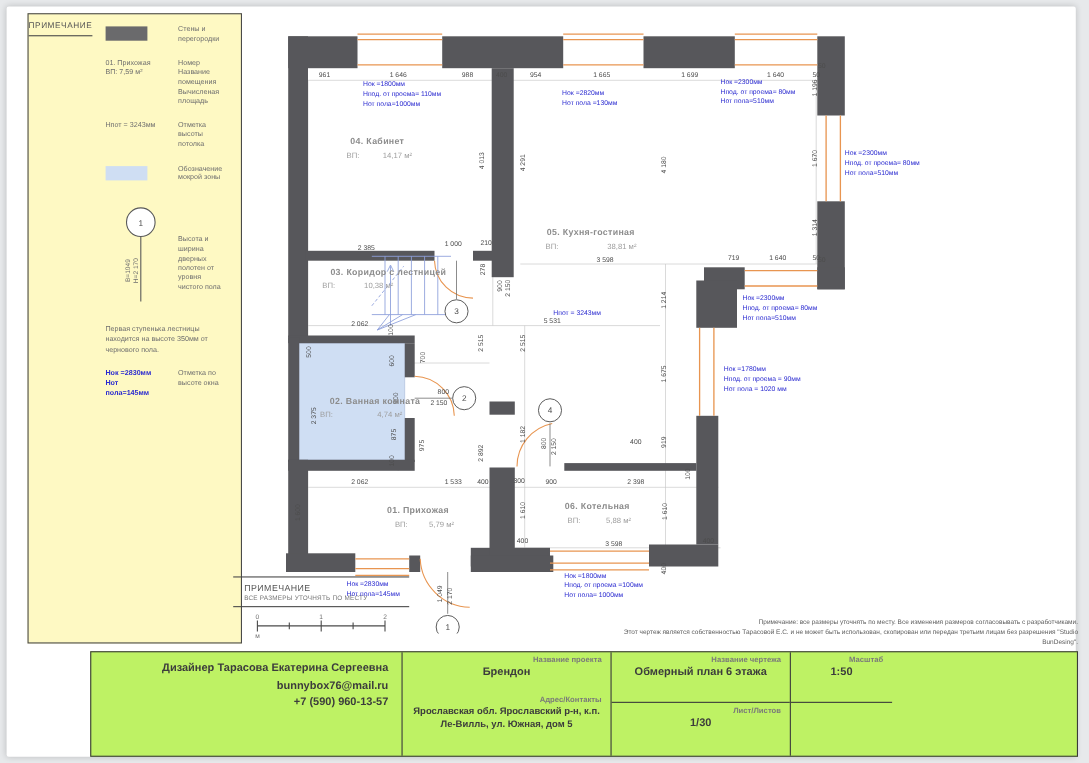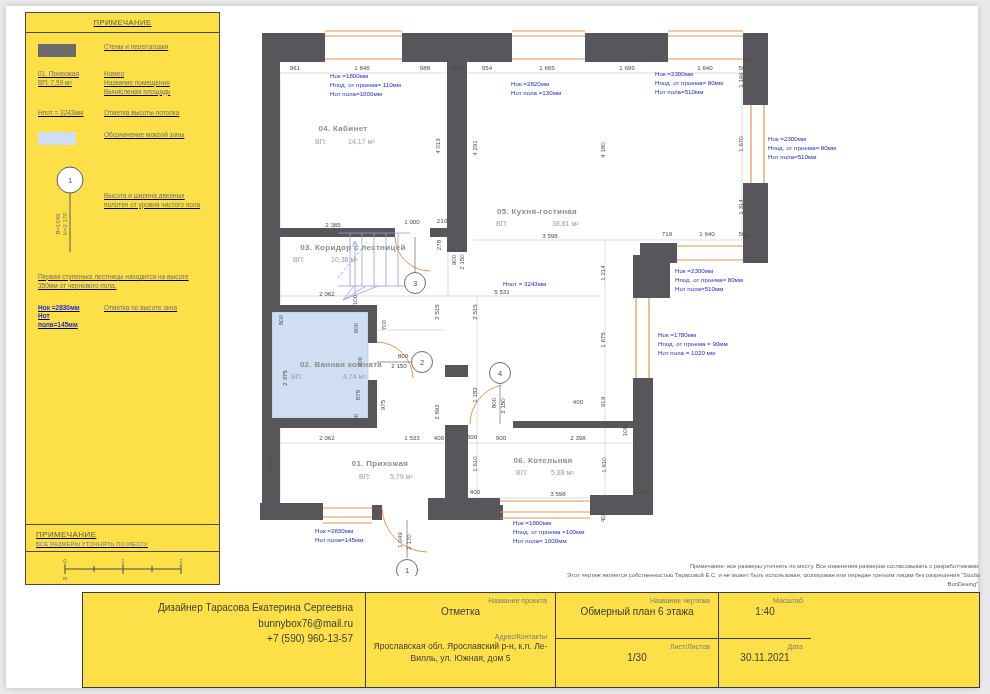--- a/index.html
+++ b/index.html
@@ -9,21 +9,21 @@
     font-family:"Liberation Sans", sans-serif;
     -webkit-font-smoothing:antialiased;
   }
   .sheet{
     position:absolute;left:6px;top:6px;width:972px;height:682px;
     background:#ffffff;box-shadow:0 0 6px rgba(0,0,0,.18);border-radius:2px;
   }
   
   .legend-box{
     position:absolute;left:19px;top:6px;width:193px;height:571px;
-    border:1px solid #4a4a4a;background:#fde047;display:flex;flex-direction:column;text-decoration:underline;
+    border:1px solid #4a4a4a;background:#fef9c3;display:flex;flex-direction:row;
   }
   .legend-header{
     height:19px;border-bottom:1px solid #4a4a4a;display:flex;align-items:center;justify-content:center;
     font-size:7.5px;color:#555;letter-spacing:.5px;
   }
   .legend-items{padding:10px 10px 0 12px;display:flex;flex-direction:column;gap:13px;}
   .lrow{display:flex;align-items:flex-start;gap:14px;font-size:6.5px;color:#6f6f6f;line-height:1.35;}
   .lrow .lkey{width:52px;flex:0 0 52px;}
   .lrow .lval{flex:1;}
   .swatch-wall{width:38px;height:13px;background:#6a6a6c;margin-top:1px;}
@@ -45,21 +45,21 @@
   .t-num{font-size:7.5px;fill:#4a4a4a;}
   .t-leg{font-size:6px;fill:#6f6f6f;}
   
   .disclaimer{
     position:absolute;left:534px;top:556px;width:440px;text-align:right;
     font-size:5.9px;color:#5d5d5d;line-height:1.55;
   }
   
   .title-block{
     position:absolute;left:76px;top:586px;width:896px;height:94px;
-    border:1px solid #3a3a3a;display:flex;font-size:10px;color:#3c3c3c;background:#fde047;
+    border:1px solid #3a3a3a;display:flex;font-size:10px;color:#3c3c3c;background:#bef264;font-weight:bold;
   }
   .tb-col{border-right:1px solid #3a3a3a;display:flex;flex-direction:column;box-sizing:border-box;}
   .tb-col:last-child{border-right:none;}
   .tb-label{font-size:7px;color:#7a7a7a;text-align:right;padding:4px 8px 0 8px;}
   .tb-value{text-align:center;padding:2px 8px;}
   .tb-cell-top{height:46px;border-bottom:1px solid #3a3a3a;box-sizing:border-box;}
   .tb-cell-bot{flex:1;}
   .tb-designer{width:283px;align-items:flex-end;justify-content:flex-start;padding:7px 12px;line-height:1.55;text-align:right;}
   .tb-project{width:190px;}
   .tb-project .tb-value{font-size:10px;}
@@ -388,38 +388,34 @@
   </div>
 
   <div class="title-block">
     <div class="tb-col tb-designer">
       <div>Дизайнер Тарасова Екатерина Сергеевна</div>
       <div>bunnybox76@mail.ru</div>
       <div>+7 (590) 960-13-57</div>
     </div>
     <div class="tb-col tb-project">
       <div class="tb-label">Название проекта</div>
-      <div class="tb-value">Отметка</div>
+      <div class="tb-value">Брендон</div>
       <div class="tb-label" style="margin-top:10px;">Адрес/Контакты</div>
       <div class="tb-addr">Ярославская обл. Ярославский р-н, к.п. Ле-Вилль, ул. Южная, дом 5</div>
     </div>
     <div class="tb-col tb-drawing">
       <div class="tb-cell-top">
         <div class="tb-label">Название чертежа</div>
         <div class="tb-value">Обмерный план 6 этажа</div>
       </div>
       <div class="tb-cell-bot">
         <div class="tb-label">Лист/Листов</div>
         <div class="tb-value">1/30</div>
       </div>
     </div>
     <div class="tb-col tb-scale">
       <div class="tb-cell-top">
         <div class="tb-label">Масштаб</div>
-        <div class="tb-value">1:40</div>
-      </div>
-      <div class="tb-cell-bot">
-        <div class="tb-label">Дата</div>
-        <div class="tb-value">30.11.2021</div>
+        <div class="tb-value">1:50</div>
       </div>
     </div>
   </div>
 </div>
 
 </body></html>

